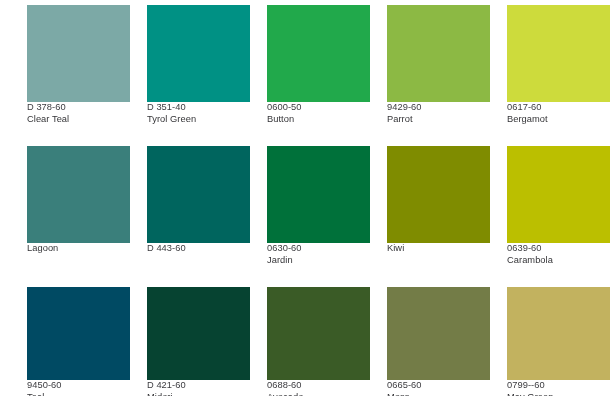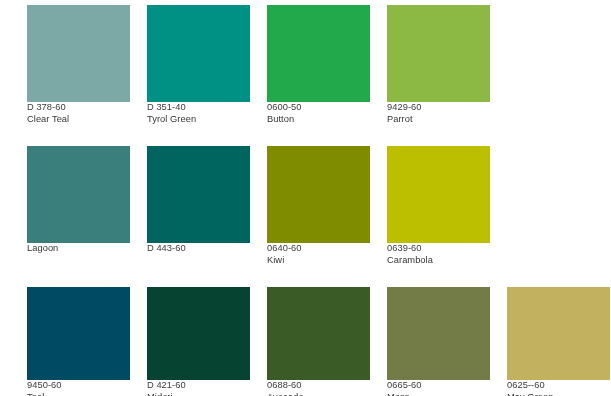--- a/index.html
+++ b/index.html
@@ -103,39 +103,52 @@
         <span class="swatch-name">Button</span>
       </span>
     </div>
     <div class="swatch-cell row-1">
       <span class="swatch-chip" style="background-color: rgb(140, 185, 68);"></span>
       <span class="swatch-caption">
         <span class="swatch-code">9429-60</span>
         <span class="swatch-name">Parrot</span>
       </span>
     </div>
+    <div class="swatch-cell row-1">
+      <span class="swatch-chip" style="background-color: rgb(205, 219, 60);"></span>
+      <span class="swatch-caption">
+        <span class="swatch-code">0617-60</span>
+        <span class="swatch-name">Bergamot</span>
+      </span>
+    </div>
 
     <div class="row-gap-spacer"></div>
 
     <div class="swatch-cell row-2">
       <span class="swatch-chip" style="background-color: rgb(58, 127, 123);"></span>
       <span class="swatch-caption">
         <span class="swatch-name">Lagoon</span>
       </span>
     </div>
     <div class="swatch-cell row-2">
       <span class="swatch-chip" style="background-color: rgb(0, 101, 94);"></span>
       <span class="swatch-caption">
         <span class="swatch-code">D 443-60</span>
       </span>
     </div>
     <div class="swatch-cell row-2">
+      <span class="swatch-chip" style="background-color: rgb(0, 113, 58);"></span>
+      <span class="swatch-caption">
+        <span class="swatch-code">0630-60</span>
+        <span class="swatch-name">Jardin</span>
+      </span>
+    </div>
+    <div class="swatch-cell row-2">
       <span class="swatch-chip" style="background-color: rgb(127, 140, 0);"></span>
       <span class="swatch-caption">
-        <span class="swatch-code">0640-60</span>
         <span class="swatch-name">Kiwi</span>
       </span>
     </div>
     <div class="swatch-cell row-2">
       <span class="swatch-chip" style="background-color: rgb(187, 191, 0);"></span>
       <span class="swatch-caption">
         <span class="swatch-code">0639-60</span>
         <span class="swatch-name">Carambola</span>
       </span>
     </div>
@@ -166,19 +179,19 @@
     <div class="swatch-cell row-3">
       <span class="swatch-chip" style="background-color: rgb(115, 124, 71);"></span>
       <span class="swatch-caption">
         <span class="swatch-code">0665-60</span>
         <span class="swatch-name">Moss</span>
       </span>
     </div>
     <div class="swatch-cell row-3">
       <span class="swatch-chip" style="background-color: rgb(194, 178, 95);"></span>
       <span class="swatch-caption">
-        <span class="swatch-code">0625--60</span>
+        <span class="swatch-code">0799--60</span>
         <span class="swatch-name">May Green</span>
       </span>
     </div>
 
   </div>
 </div>
 
 </body></html>

